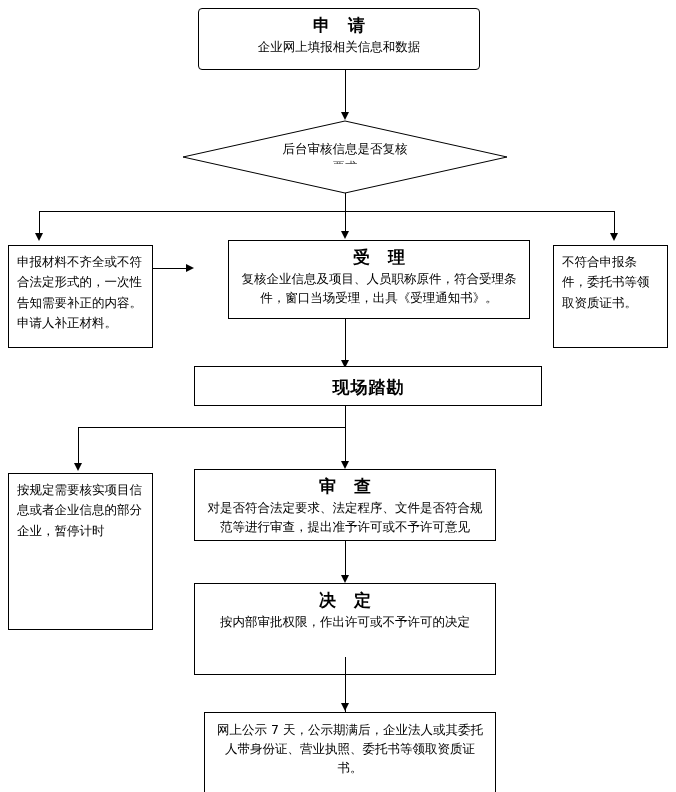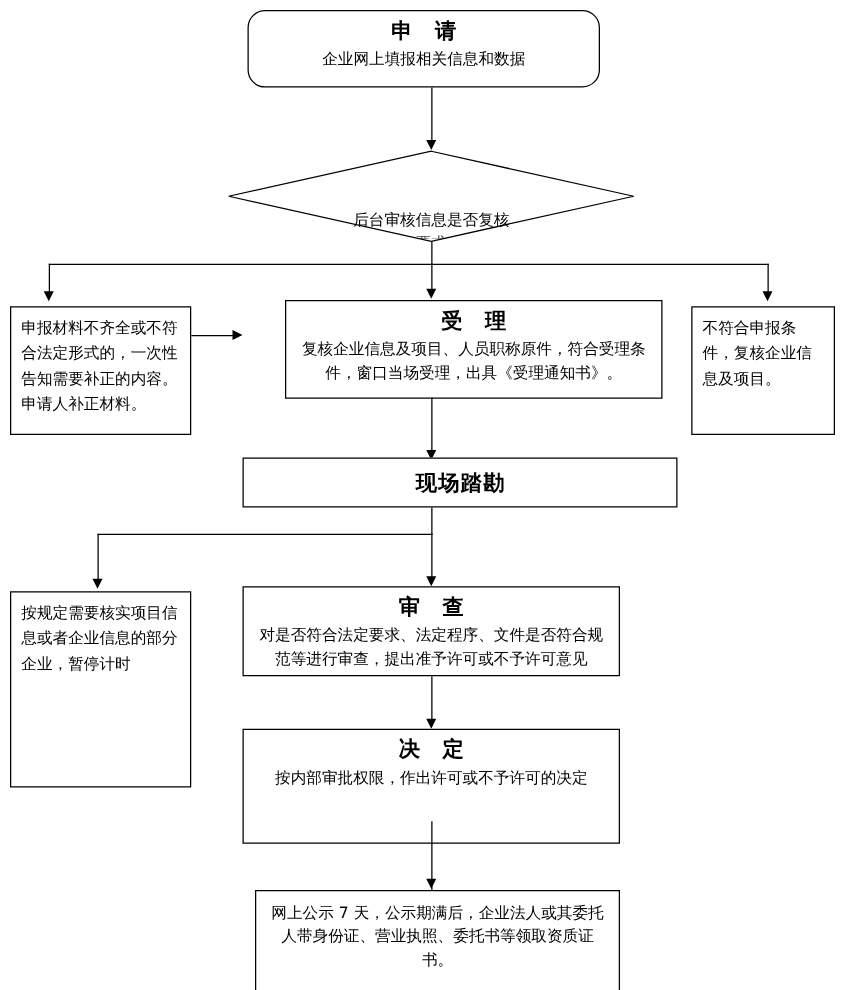--- a/index.html
+++ b/index.html
@@ -23,21 +23,21 @@
   .node {
     position: absolute;
     box-sizing: border-box;
     border: 1px solid #000000;
     background: #ffffff;
     display: flex;
     flex-direction: column;
     align-items: center;
   }
   .node.rounded {
-    border-radius: 14px;
+    border-radius: 4px;
   }
   .node .title {
     font-size: 17px;
     font-weight: bold;
     letter-spacing: 6px;
     text-indent: 6px;
     line-height: 1.35;
     margin-top: 5px;
     white-space: nowrap;
   }
@@ -73,21 +73,21 @@
   .diamond-wrap .dtext {
     position: absolute;
     left: 0;
     top: 0;
     width: 100%;
     text-align: center;
     font-size: 12.5px;
     line-height: 1.45;
     pointer-events: none;
   }
-  .diamond-wrap .dtext .l1 { display: block; margin-top: 27px; }
+  .diamond-wrap .dtext .l1 { display: block; }
   .diamond-wrap .dtext .l2 {
     display: block;
     height: 6px;
     overflow: hidden;
     opacity: .75;
   }
 
   
   .ln {
     position: absolute;
@@ -154,21 +154,21 @@
 
   <div class="ln h" style="left:153px; top:268px; width:34px;"></div>
   <div class="arrow-r" style="left:186px; top:263.5px;"></div>
 
   <div class="node" style="left:194px; top:240px; width:302px; height:79px;margin-left:34px;">
     <div class="title">受 理</div>
     <div class="desc">复核企业信息及项目、人员职称原件，符合受理条件，窗口当场受理，出具《受理通知书》。</div>
   </div>
 
   <div class="node" style="left:553px; top:245px; width:115px; height:103px;">
-    <div class="body-left">不符合申报条件，复核企业信息及项目。</div>
+    <div class="body-left">不符合申报条件，委托书等领取资质证书。</div>
   </div>
 
   <div class="ln v" style="left:345px; top:318px; height:44px;"></div>
   <div class="arrow-d" style="left:340.5px; top:360px;"></div>
 
   <div class="node" style="left:194px; top:366px; width:348px; height:40px;">
     <div class="title tight" style="margin-top:9px;">现场踏勘</div>
   </div>
 
   <div class="ln v" style="left:345px; top:406px; height:22px;"></div>

